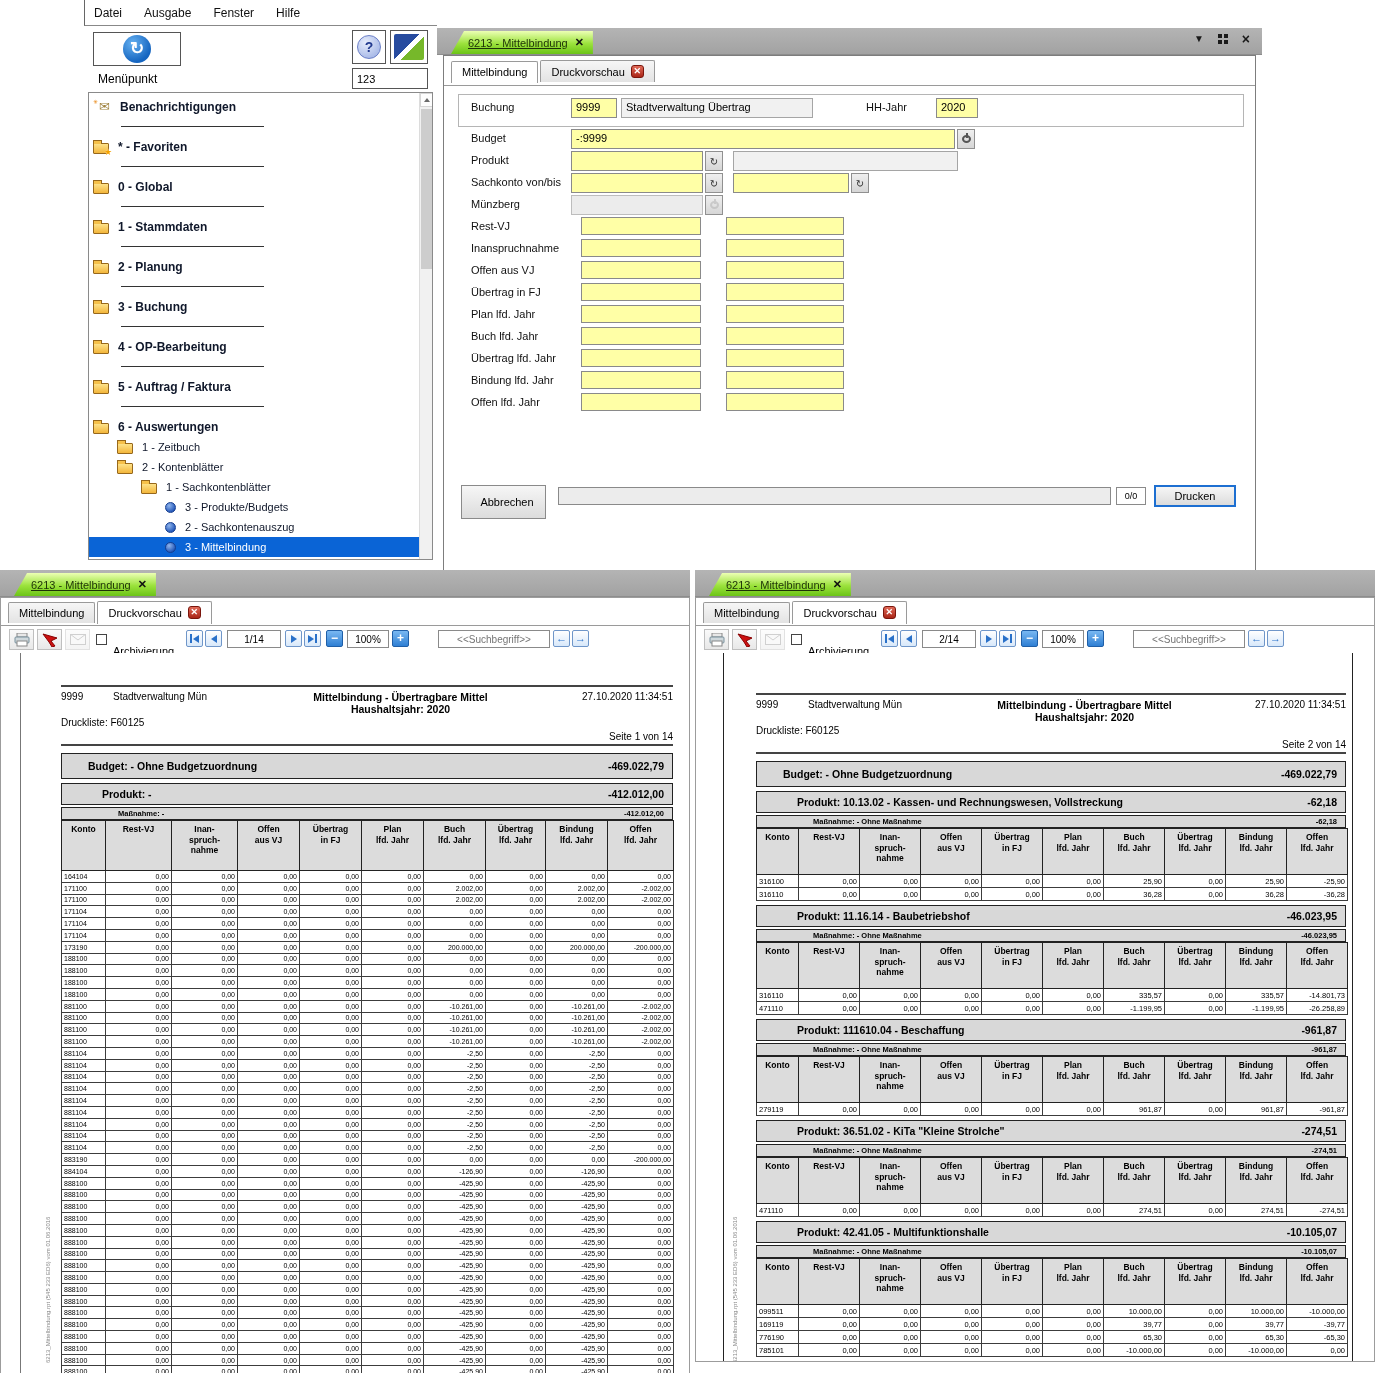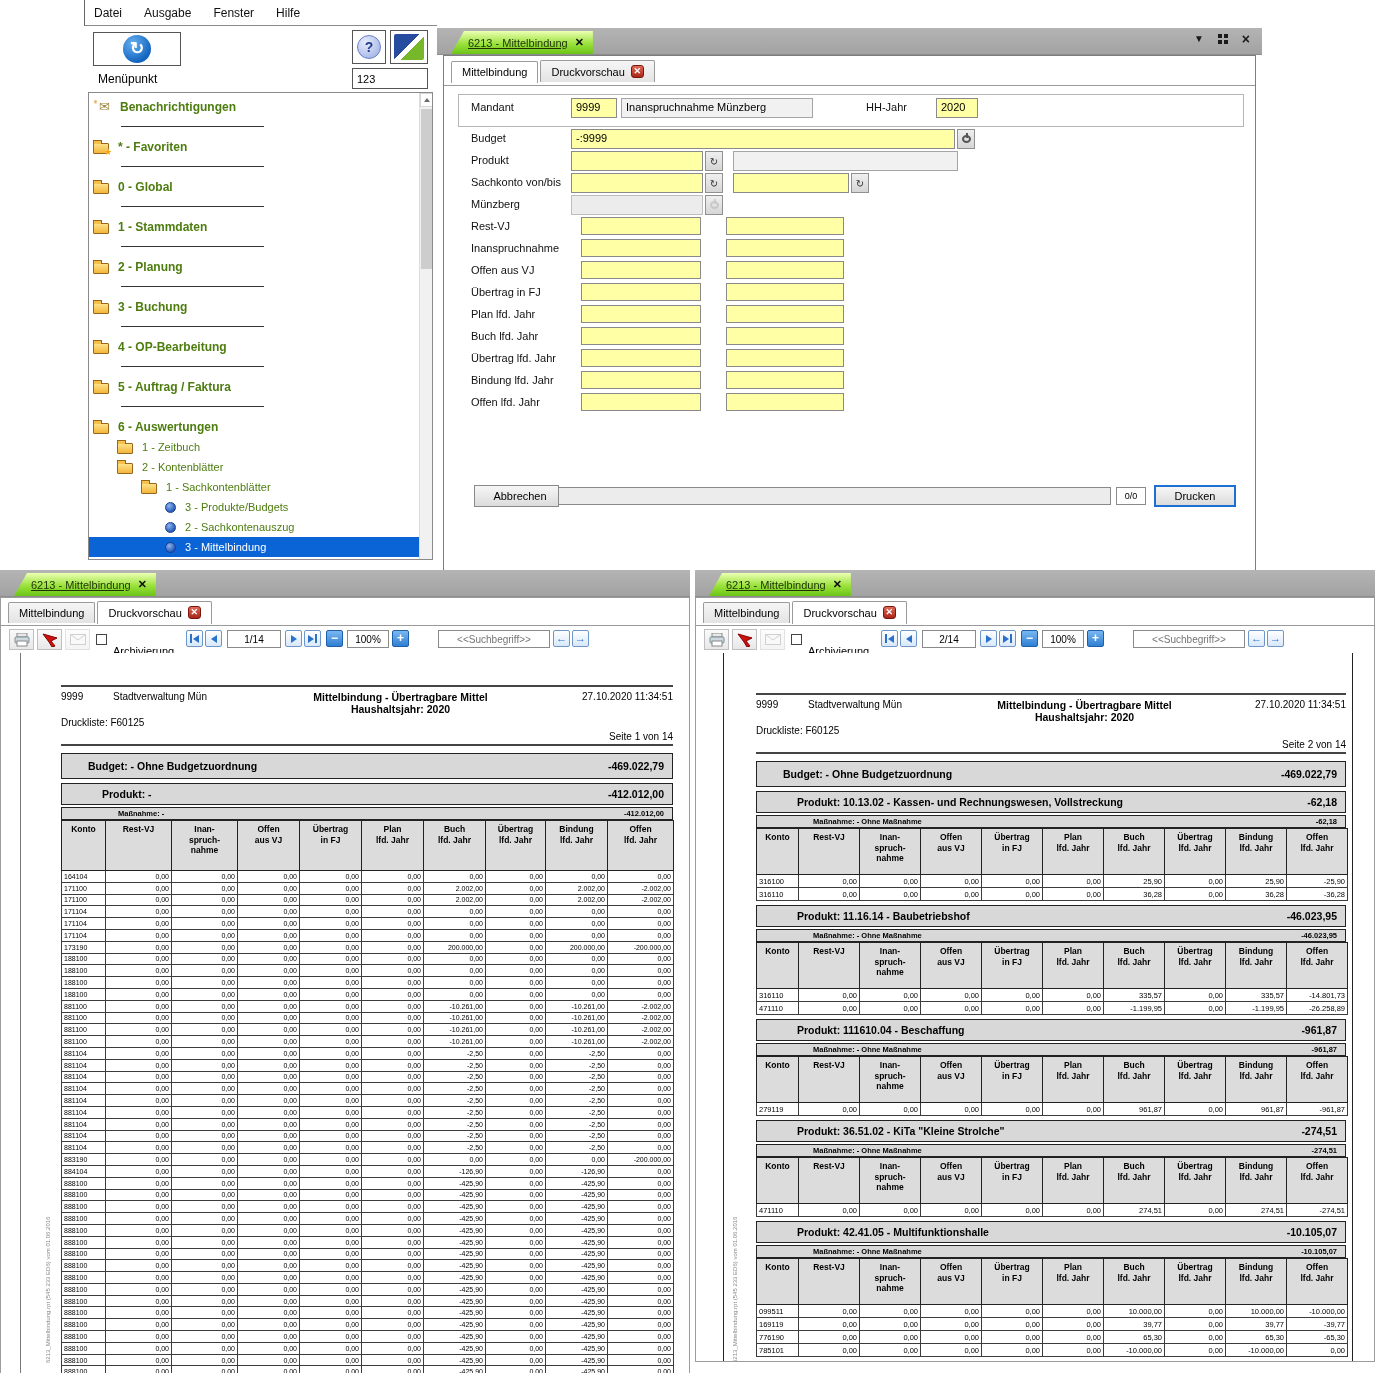--- a/index.html
+++ b/index.html
@@ -69,21 +69,21 @@
 
   
   .tree { position:absolute; left:88px; top:92px; width:345px; height:468px;
           border:1px solid #8a8a8a; background:#fff; overflow:hidden; }
   .tree-items { position:absolute; left:0; top:4px; right:13px; }
   .tree-item { display:flex; align-items:center; height:20px; gap:9px; padding-left:4px; }
   .tree-item.lvl1 { padding-left:28px; } .tree-item.lvl2 { padding-left:52px; }
   .tree-item.lvl3 { padding-left:76px; }
   .tree-item.selected { background:#0a64d6; }
   .tree-item.selected .tlabel { color:#fff; }
-  .tlabel { font-size:11px; color:#4d7c0f; }
+  .tlabel { font-size:11px; color:#0f172a; }
   .tlabel.b { font-weight:bold; font-size:12px; }
   .tree-sep { height:20px; position:relative; }
   .tree-sep::after { content:""; position:absolute; left:32px; top:9px; width:143px; height:1px; background:#333; }
   .ticon { display:inline-flex; width:18px; justify-content:center; }
   .ticon.folder, .ticon.folder-star { position:relative; width:16px; height:11px; margin-top:2px;
       background:linear-gradient(#fde28a,#f3b63b); border:1px solid #97681c; border-radius:1px; }
   .ticon.folder::before, .ticon.folder-star::before { content:""; position:absolute; top:-4px; left:-1px;
       width:7px; height:3px; background:#f6c círculo; background:#f6c14a; border:1px solid #97681c; border-bottom:none; }
   .ticon.folder-star::after { content:"★"; position:absolute; right:-4px; bottom:-4px;
       font-size:9px; color:#f5a300; text-shadow:0 0 1px #fff; }
@@ -111,21 +111,21 @@
   .power { width:9px; height:8px; border:2px solid #555; border-radius:50%; position:relative; }
   .power::after { content:""; position:absolute; left:2px; top:-4px; width:2px; height:5px; background:#555; }
   .power.dim { border-color:#aaa; } .power.dim::after { background:#aaa; }
   .amount-rows { position:absolute; left:0; top:160px; width:100%; }
   .amount-row { position:relative; height:22px; }
   .amount-row .flabel { left:27px; top:4px; }
   .amount-row .yfield { position:absolute; top:1px; height:18px; }
   .amount-row .f1 { left:137px; width:120px; }
   .amount-row .f2 { left:282px; width:118px; }
   .form-footer { position:absolute; left:0; right:0; top:429px; height:26px; }
-  .cancel-btn { position:absolute; left:30px; top:0; width:85px; height:22px;padding-left:7px; }
+  .cancel-btn { position:absolute; left:17px; top:0; width:85px; height:34px;padding-left:7px; }
   .progress { position:absolute; left:114px; top:2px; width:553px; height:18px;
               border:1px solid #8a8a8a; background:#ececec; }
   .counter { position:absolute; left:672px; top:2px; width:30px; height:18px; border:1px solid #8a8a8a;
              font-size:9px; display:flex; align-items:center; justify-content:center; background:#fff; }
   .print-btn { position:absolute; left:710px; top:0; width:82px; height:22px; border:2px solid #1d6fd1; }
 
   
   .pwin { position:absolute; background:#fff; }
   .pwin .panel { position:absolute; left:0; right:0; top:27px; bottom:0; background:#fff; border:1px solid #9c9c9c; }
   .pwin .subtab-row { left:7px; top:3px; }
@@ -305,23 +305,23 @@
           <span>Mittelbindung</span>
         </div>
         <div class="subtab">
           <span>Druckvorschau</span>
           <span class="redx">✕</span>
         </div>
       </div>
       <div class="tabline"></div>
 
       <div class="fieldset-top"></div>
-      <span class="flabel" style="left:27px;top:45px;">Mandant</span>
+      <span class="flabel" style="left:27px;top:45px;">Buchung</span>
       <span class="afield yfield" style="left:127px;top:42px;width:46px;">9999</span>
-      <span class="afield gfield" style="left:177px;top:42px;width:192px;">Inanspruchnahme Münzberg</span>
+      <span class="afield gfield" style="left:177px;top:42px;width:192px;">Stadtverwaltung Übertrag</span>
       <span class="flabel" style="left:422px;top:45px;">HH-Jahr</span>
       <span class="afield yfield" style="left:492px;top:42px;width:42px;">2020</span>
 
       <span class="flabel" style="left:27px;top:76px;">Budget</span>
       <span class="afield yfield" style="left:127px;top:73px;width:384px;">-:9999</span>
       <span class="c-btn sq-btn" style="left:513px;top:73px;">
           <span class="power"></span>
         </span>
 
       <span class="flabel" style="left:27px;top:98px;">Produkt</span>

